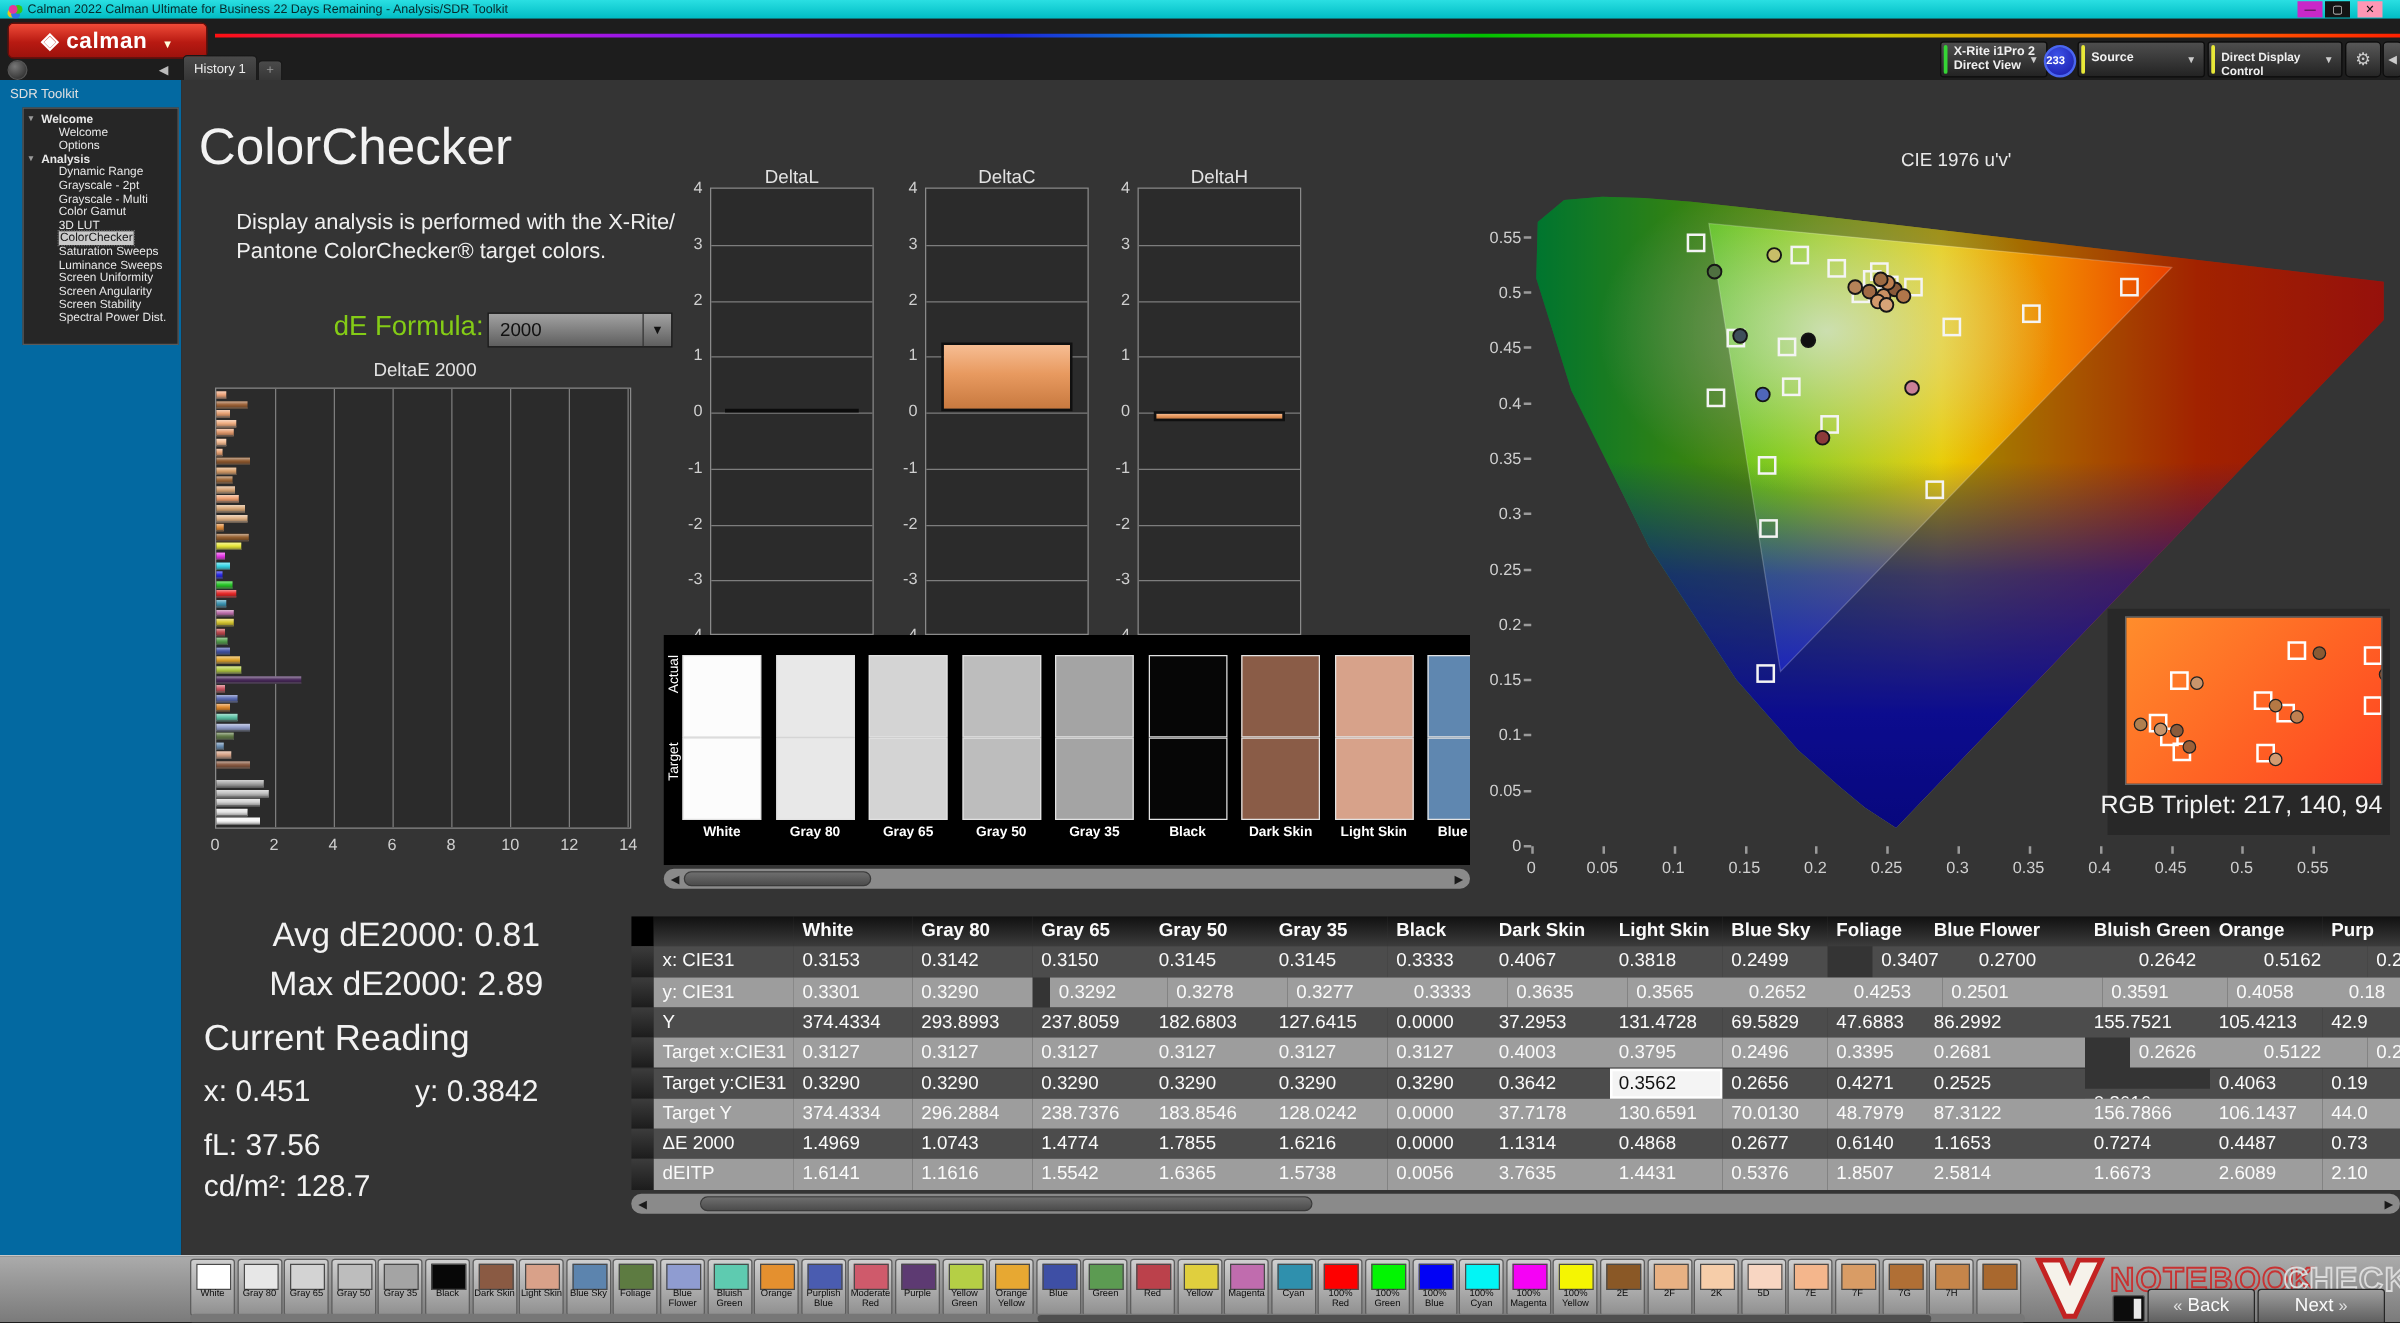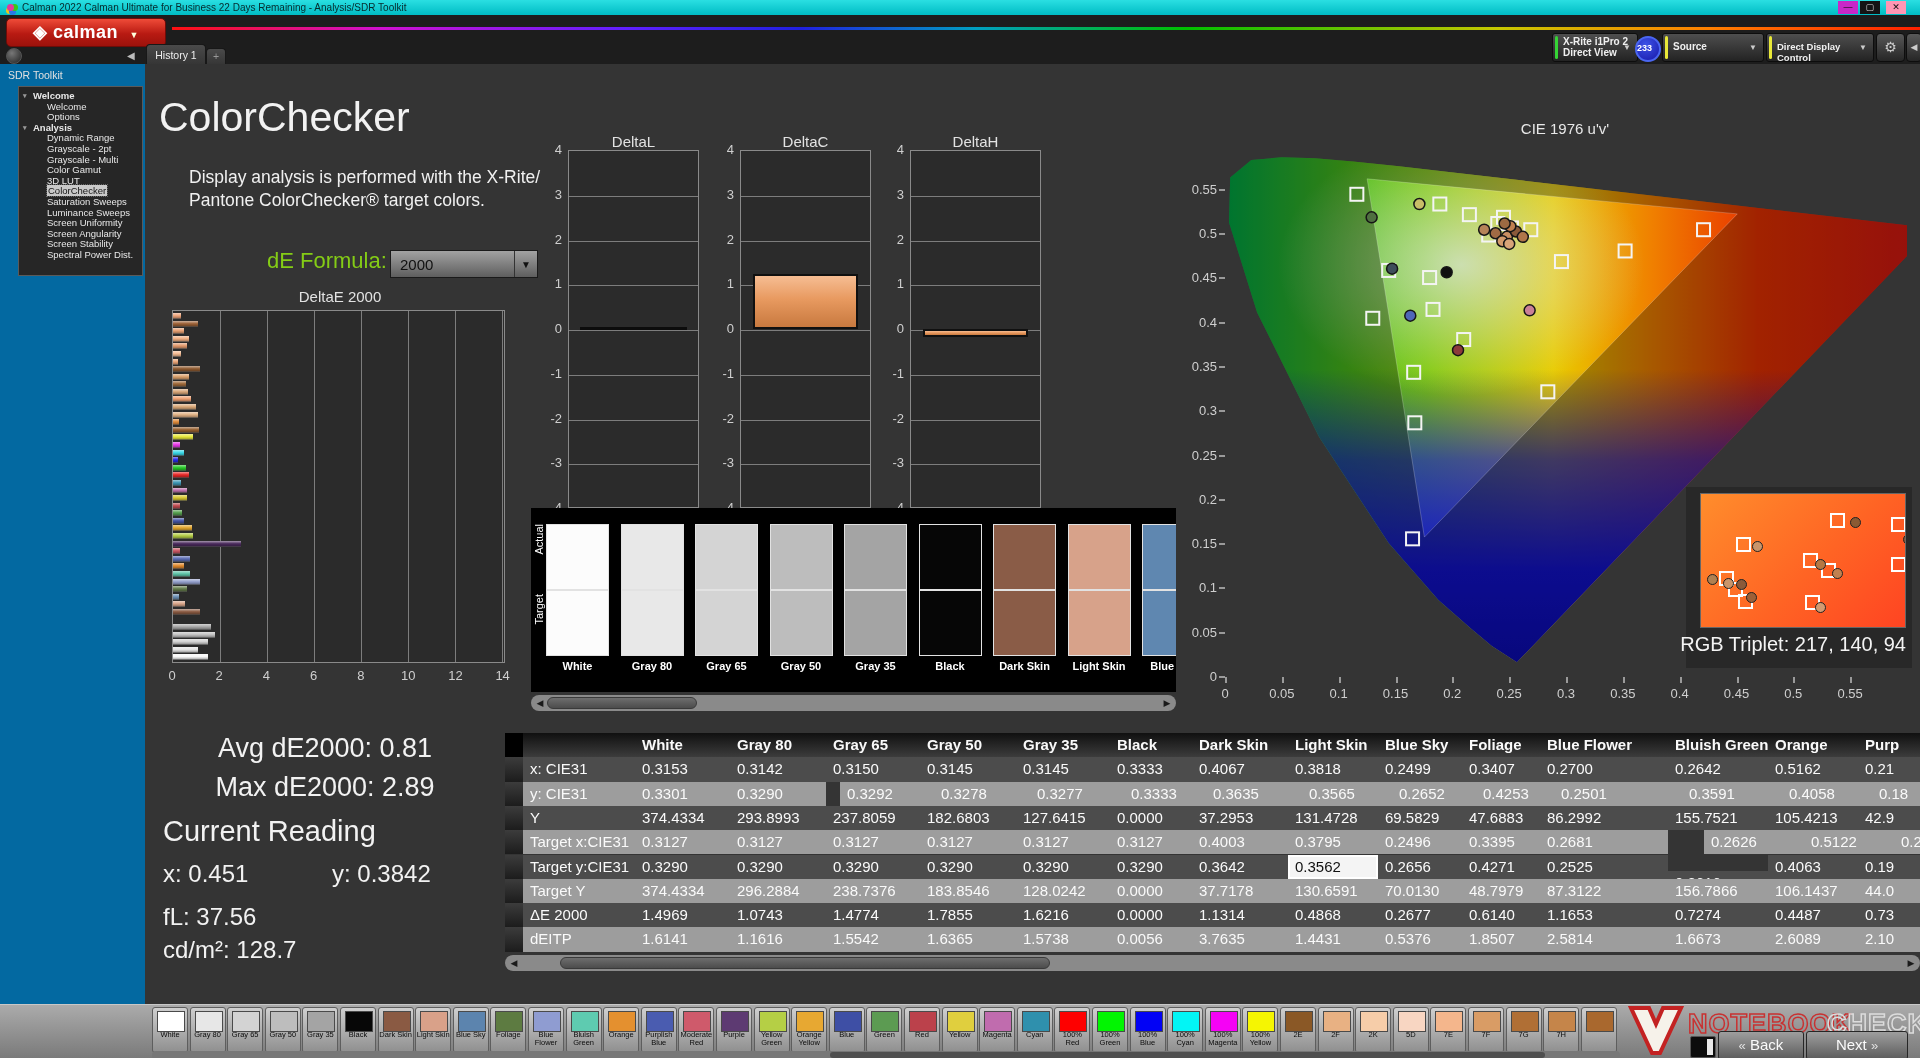--- a/index.html
+++ b/index.html
@@ -519,21 +519,21 @@
           <div class="tcell" style="width: 112px;">x: CIE31</div>
           <div class="tcell" style="width: 95px;">0.3153</div>
           <div class="tcell" style="width: 96px;">0.3142</div>
           <div class="tcell" style="width: 94px;">0.3150</div>
           <div class="tcell" style="width: 96px;">0.3145</div>
           <div class="tcell" style="width: 94px;">0.3145</div>
           <div class="tcell" style="width: 82px;">0.3333</div>
           <div class="tcell" style="width: 96px;">0.4067</div>
           <div class="tcell" style="width: 90px;">0.3818</div>
           <div class="tcell" style="width: 84px;">0.2499</div>
-          <div class="tcell" style="width: 78px;">0.3407</div>
+          <div class="tcell" style="width: 78px; margin-left: 36px;">0.3407</div>
           <div class="tcell" style="width: 128px;">0.2700</div>
           <div class="tcell" style="width: 100px;">0.2642</div>
           <div class="tcell" style="width: 90px;">0.5162</div>
           <div class="tcell" style="width: 62px;">0.21</div>
         </div>
         <div class="trow lite" style="left: 0px; top: 48.6px; width: 1415px; height: 24.3px; display: flex; position: absolute;">
           <div class="tcell strip" style="width: 18px;"></div>
           <div class="tcell" style="width: 112px;">y: CIE31</div>
           <div class="tcell" style="width: 95px;">0.3301</div>
           <div class="tcell" style="width: 96px;">0.3290</div>

